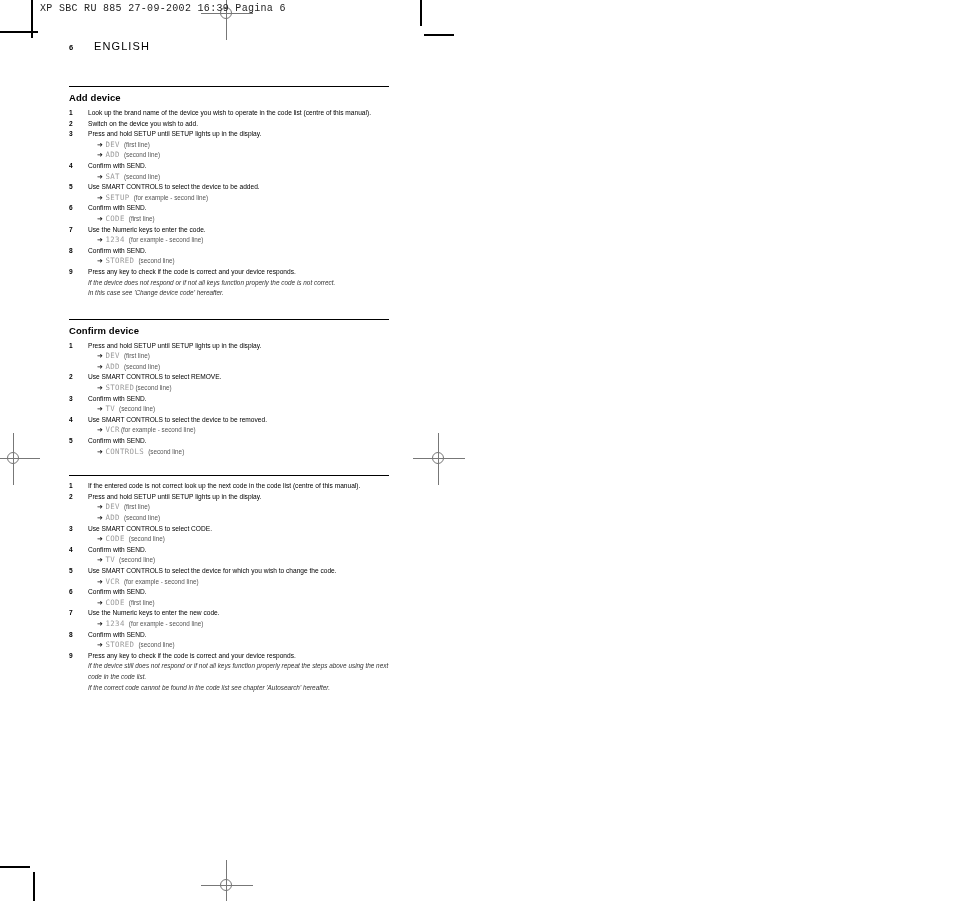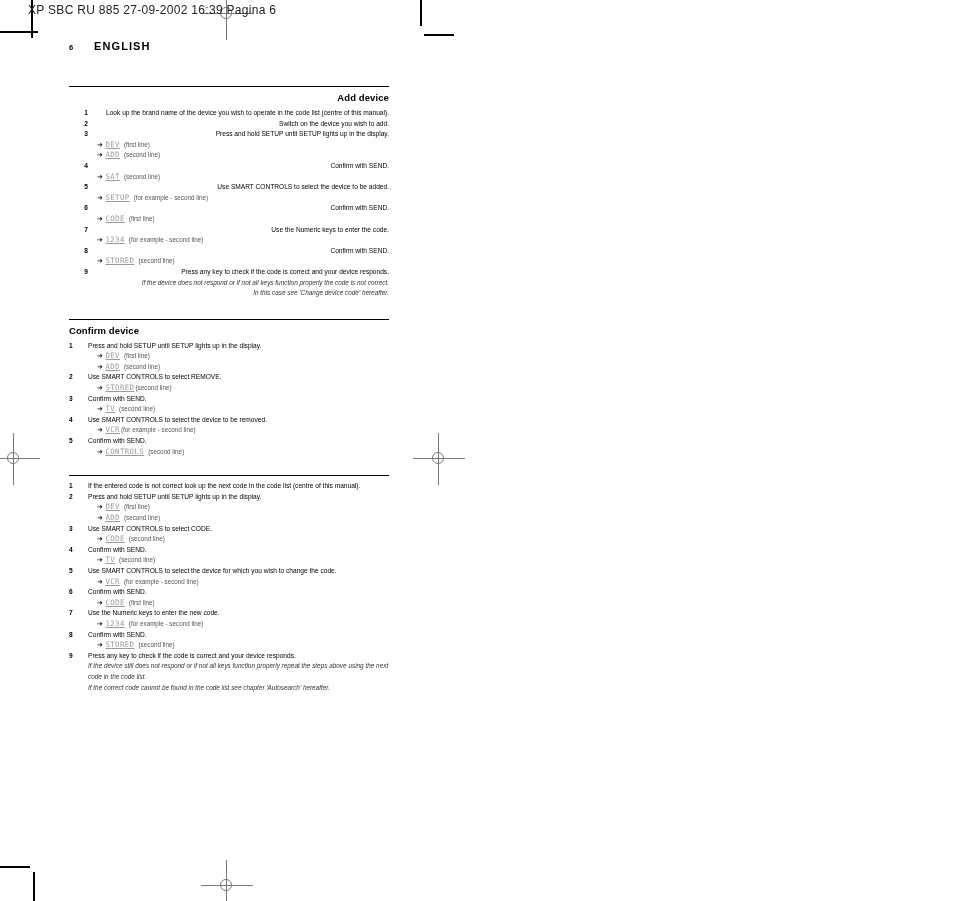--- a/index.html
+++ b/index.html
@@ -48,24 +48,24 @@
     top: 11px;
     left: -14px;
     width: 52px;
     height: 1px;
     background: #777;
   }
 
   
   .slug {
     position: absolute;
-    left: 28px;
+    left: 40px;
     top: 3px;
-    font-family: Liberation Sans, sans-serif;
-    font-size: 12px;
+    font-family: Liberation Mono, monospace;
+    font-size: 10px;
     letter-spacing: 0.3px;
     color: #222;
     white-space: nowrap;
   }
 
   
   .page {
     position: absolute;
     left: 69px;
     top: 40px;
@@ -78,21 +78,21 @@
     margin-bottom: 34px;
   }
   .folio {
     font-size: 7.5px;
     font-weight: bold;
     color: #000;
     width: 25px;
   }
   .chapter-title {
     font-size: 11px;
-    font-weight: bold;
+    font-weight: normal;
     letter-spacing: 1.1px;
     color: #000;
   }
 
   .section {
     margin-bottom: 0;
   }
   .rule {
     border-top: 1.4px solid #000;
     width: 320px;
@@ -140,21 +140,20 @@
     margin-right: 2.5px;
     line-height: 10.6px;
   }
   .lcd {
     font-family: "DejaVu Sans Mono", monospace;
     font-size: 7.4px;
     color: #9a9a9a;
     letter-spacing: 0.4px;
     line-height: 10.6px;
     white-space: pre;
-    text-decoration: underline;
   }
   .readout-note {
     font-size: 6.3px;
     color: #555;
     line-height: 10.6px;
     margin-left: 4px;
     white-space: pre;
   }
   .readout-note.tight {
     margin-left: 1px;
@@ -205,21 +204,21 @@
 <div class="slug">XP SBC RU 885   27-09-2002 16:39  Pagina 6</div>
 
 <div class="page">
 
   <div class="running-head">
     <div class="folio">6</div>
     <div class="chapter-title">ENGLISH</div>
   </div>
 
   <div id="sections-root">
-      <div class="section" style="margin-top: 0px; text-align: right;">
+      <div class="section" style="margin-top: 0px;">
         <div class="rule"></div>
         <h2 class="section-heading">Add device</h2>
         <div class="step">
           <div class="step-num">1</div>
           <div class="step-text">Look up the brand name of the device you wish to operate in the code list (centre of this manual).</div>
         </div>
         <div class="step">
           <div class="step-num">2</div>
           <div class="step-text">Switch on the device you wish to add.</div>
         </div>

